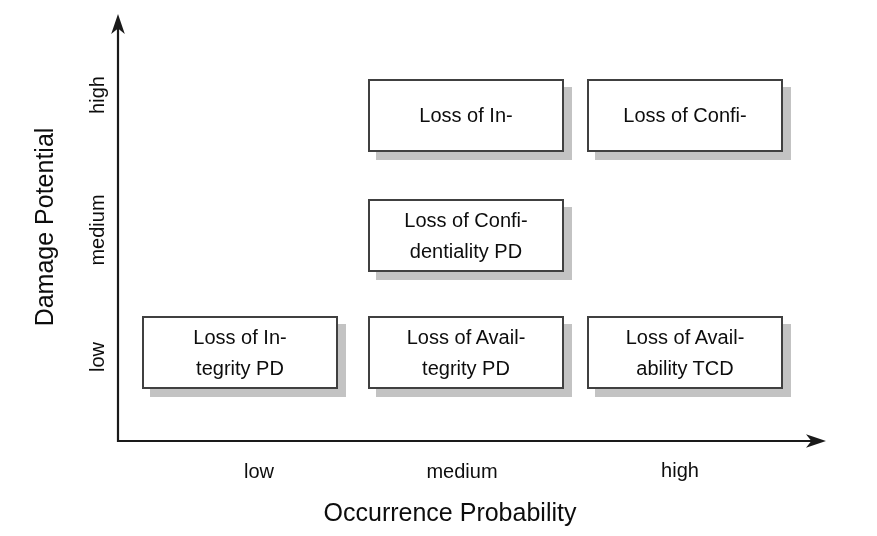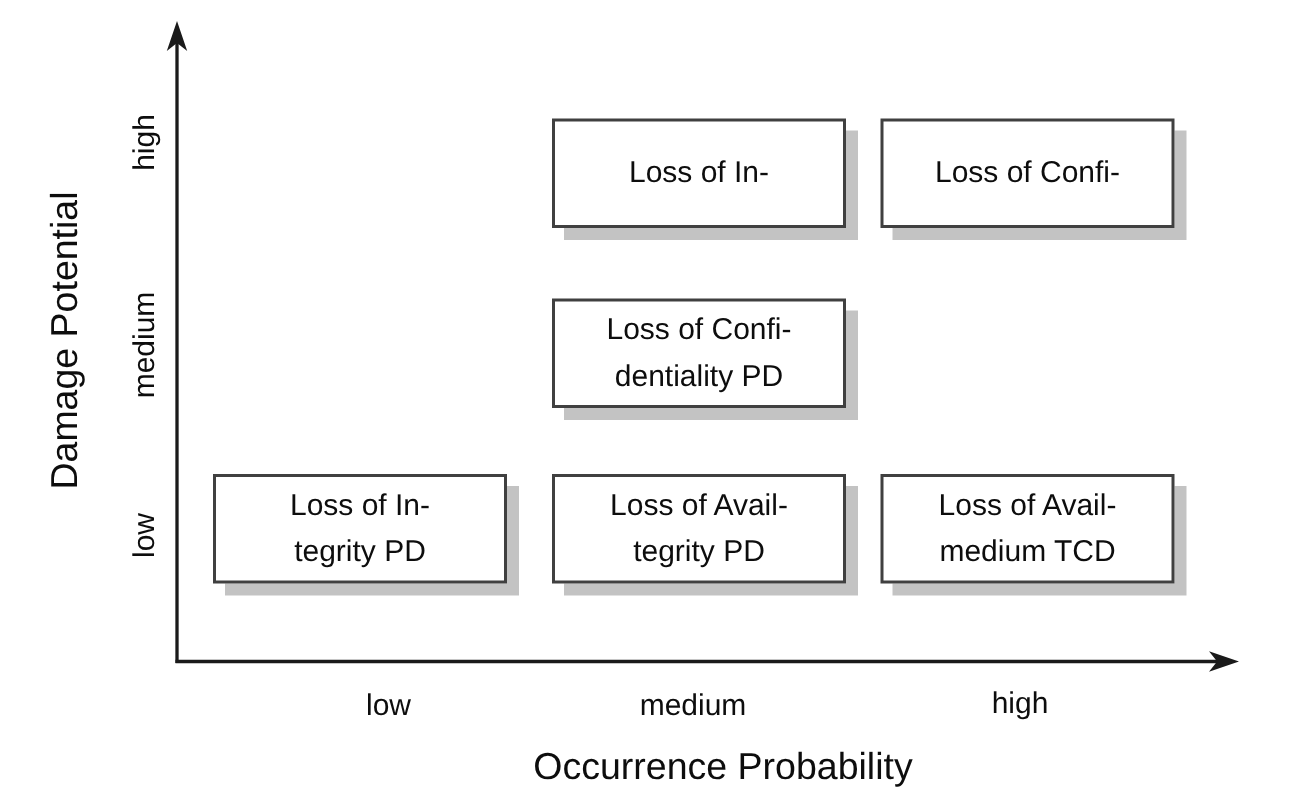--- a/index.html
+++ b/index.html
@@ -78,21 +78,21 @@
     <line x1="118" y1="442" x2="118" y2="27" stroke="#1a1a1a" stroke-width="2.2"></line>
 
     <polygon points="118,14 111.2,34 118,28.6 124.8,34" fill="#1a1a1a"></polygon>
 
     <line x1="117" y1="441" x2="812" y2="441" stroke="#1a1a1a" stroke-width="2.2"></line>
 
     <polygon points="826,441 806,434.2 811.4,441 806,447.8" fill="#1a1a1a"></polygon>
   </svg>
 
   <div class="ytitle" style="left:44px; top:227px;">Damage Potential</div>
-  <div class="xtitle" style="left:482px; top:512px;">Occurrence Probability</div>
+  <div class="xtitle" style="left:450px; top:512px;">Occurrence Probability</div>
 
   <div class="ytick" style="left:97px; top:95px;">high</div>
   <div class="ytick" style="left:97px; top:230px;">medium</div>
   <div class="ytick" style="left:97px; top:357px;">low</div>
 
   <div class="xtick" style="left:259px; top:471px;">low</div>
   <div class="xtick" style="left:462px; top:471px;">medium</div>
   <div class="xtick" style="left:680px; top:470px;">high</div>
 
   <div class="node col-medium row-high">
@@ -113,16 +113,16 @@
     <span>tegrity PD</span>
   </div>
 
   <div class="node col-medium row-low">
     <span>Loss of Avail-</span>
     <span>tegrity PD</span>
   </div>
 
   <div class="node col-high row-low">
     <span>Loss of Avail-</span>
-    <span>medium TCD</span>
+    <span>ability TCD</span>
   </div>
 
 </div>
 
 </body></html>

